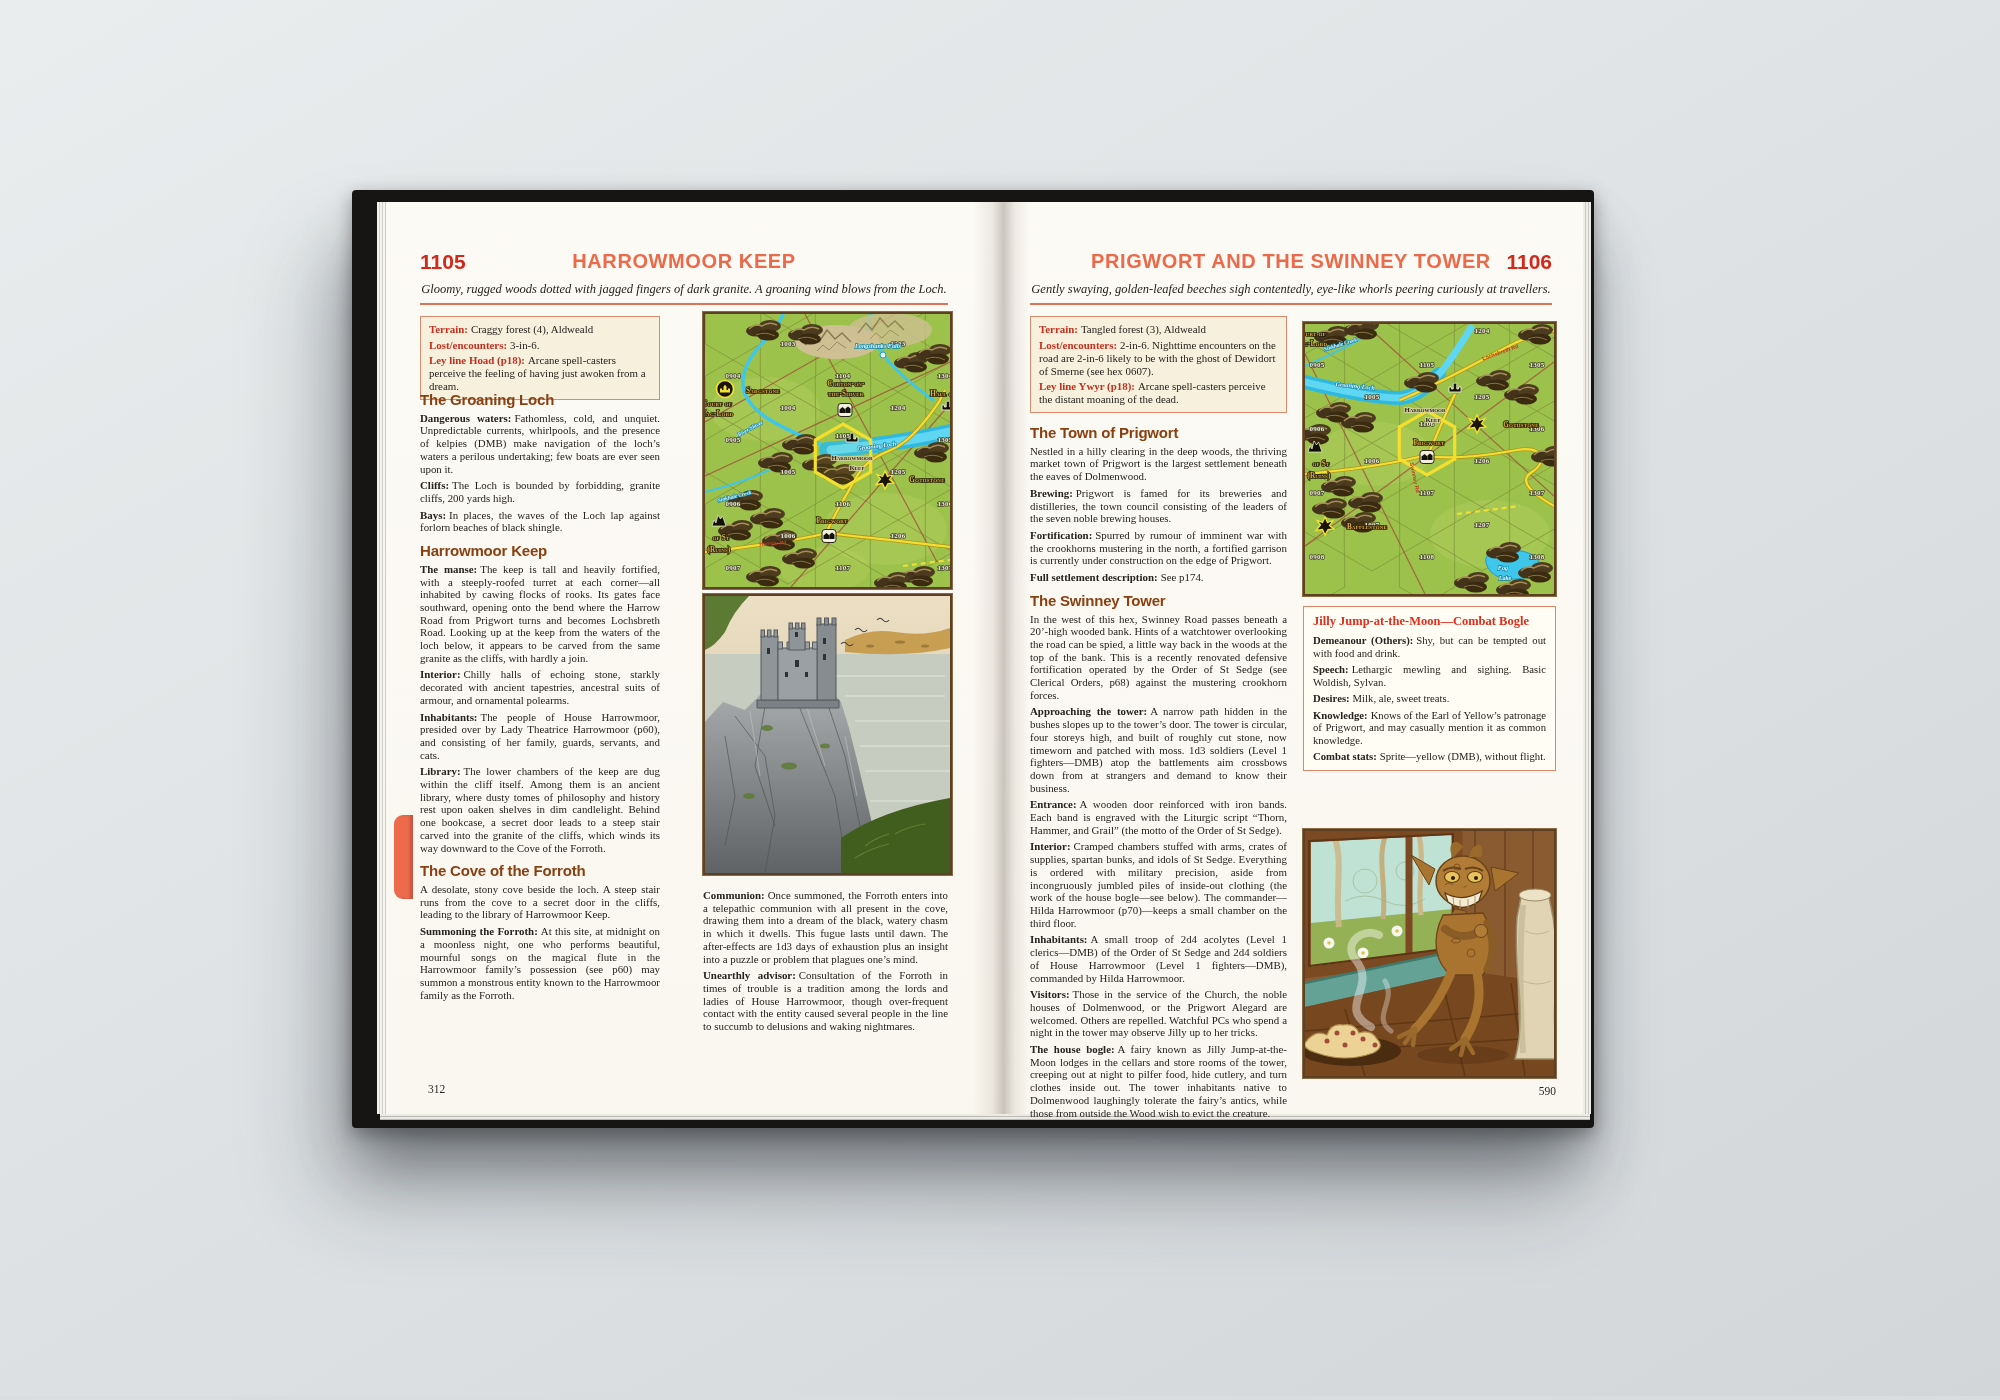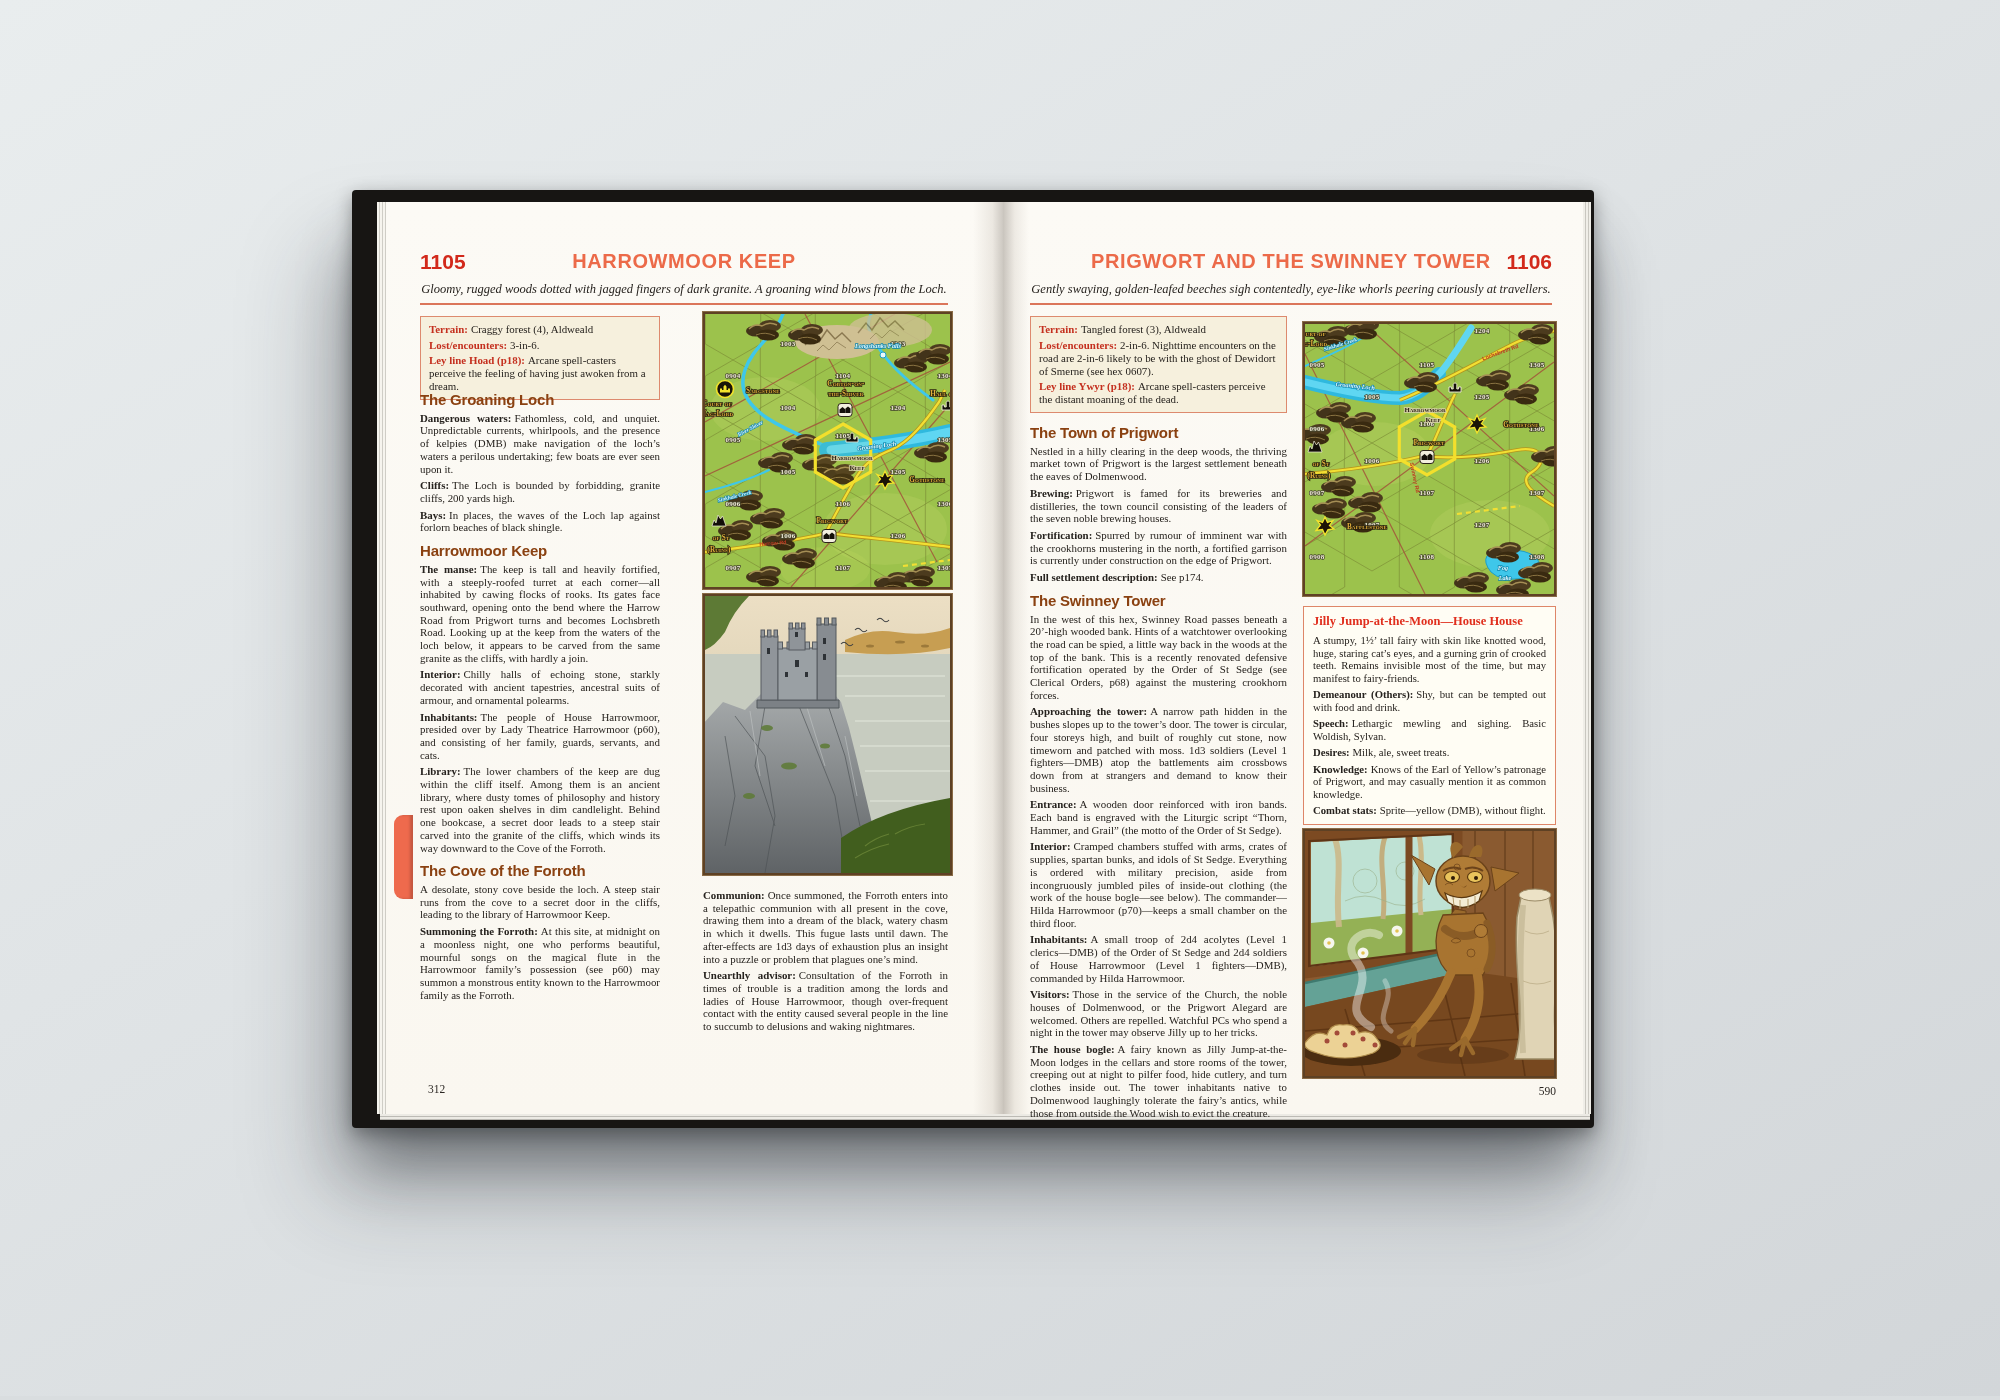--- a/index.html
+++ b/index.html
@@ -500,22 +500,21 @@
       <text class="gold" x="14" y="154">(Ruins)</text>
       <text class="blue" x="198" y="246">Fog</text>
       <text class="blue" x="200" y="256">Lake</text>
       <text class="bluesm" x="36" y="22" transform="rotate(-17 36 22)">Sinkhale Creek</text>
       <text class="redroad" x="196" y="30" transform="rotate(-20 196 30)">Lochsbreth Rd</text>
       <text class="redroad" x="108" y="154" transform="rotate(78 108 154)">Swinney Rd</text>
     </g>
   </svg>
 
   <div class="jbox" style="left:1303px;top:606px;width:253px;">
-    <div class="jtitle">Jilly Jump-at-the-Moon—House House</div>
-    <p class="p"><span>A stumpy, 1½’ tall fairy with skin like knotted wood, huge, staring cat’s eyes, and a gurning grin of crooked teeth. Remains invisible most of the time, but may manifest to fairy-friends.</span></p>
+    <div class="jtitle">Jilly Jump-at-the-Moon—Combat Bogle</div>
     <p class="p"><span class="lead">Demeanour (Others):</span><span>Shy, but can be tempted out with food and drink.</span></p>
     <p class="p"><span class="lead">Speech:</span><span>Lethargic mewling and sighing. Basic Woldish, Sylvan.</span></p>
     <p class="p"><span class="lead">Desires:</span><span>Milk, ale, sweet treats.</span></p>
     <p class="p"><span class="lead">Knowledge:</span><span>Knows of the Earl of Yellow’s patronage of Prigwort, and may casually mention it as common knowledge.</span></p>
     <p class="p" style="margin-bottom:0"><span class="lead">Combat stats:</span><span>Sprite—yellow (DMB), without flight.</span></p>
   </div>
 
   <svg class="fig" style="left:1303px;top:829px;" width="249" height="245" viewBox="0 0 249 245">
     <rect width="249" height="245" fill="#8a5a30"></rect>
     <g stroke="#6d4421" stroke-width="2" opacity=".8">

